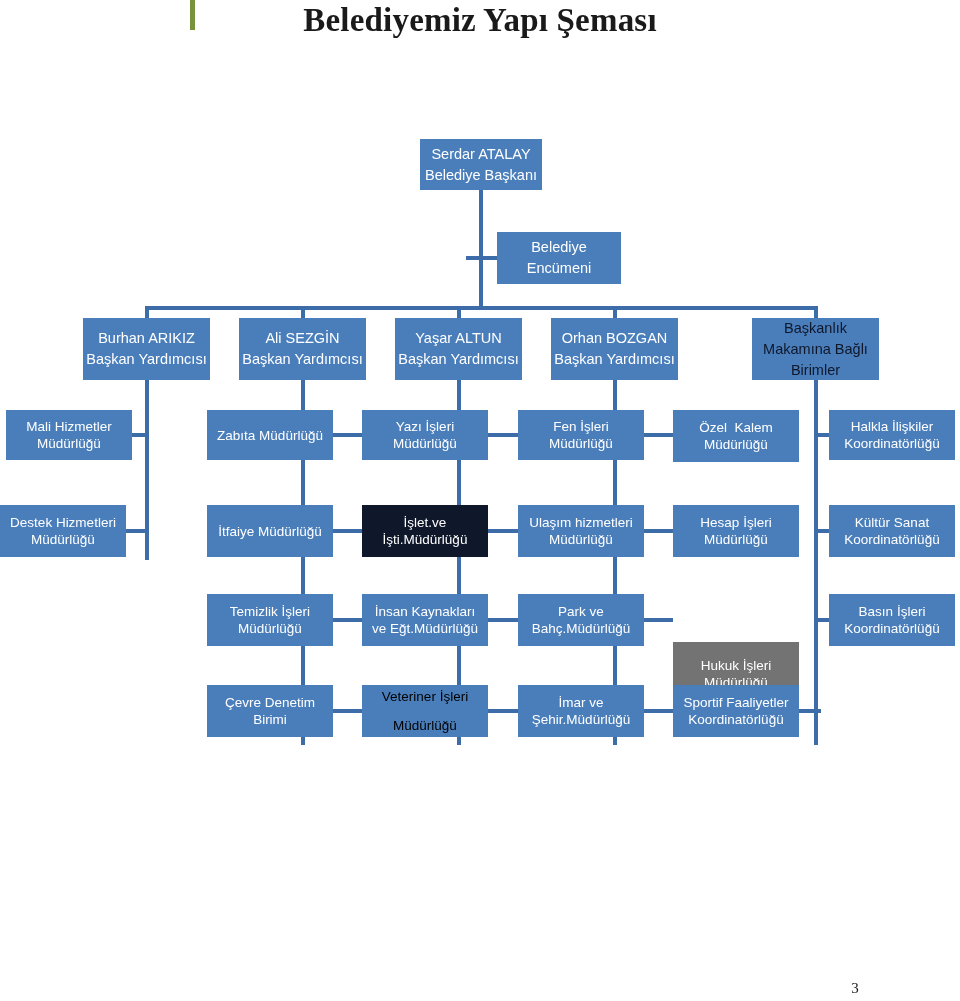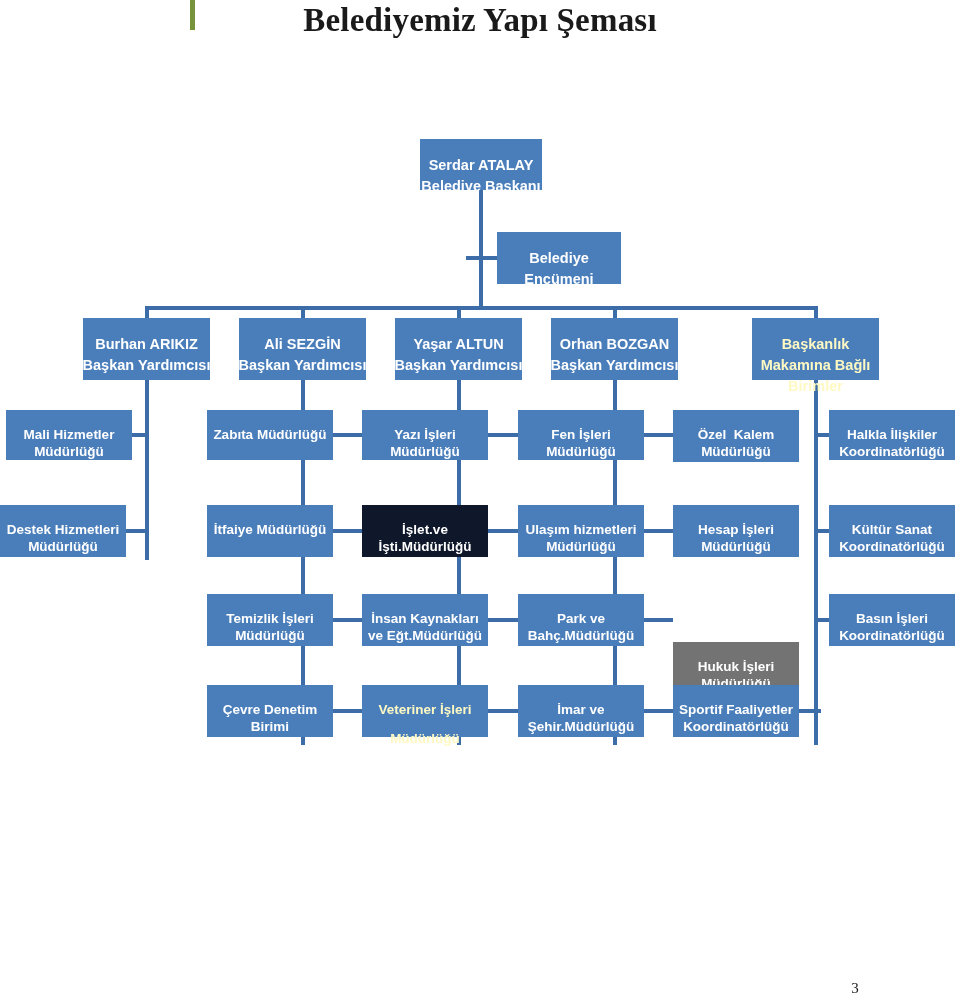--- a/index.html
+++ b/index.html
@@ -47,26 +47,26 @@
   }
 
   .node {
     position: absolute;
     box-sizing: border-box;
     background: #4A7EBB;
     color: #ffffff;
     display: flex;
     flex-direction: column;
     align-items: center;
+    justify-content: center;
     text-align: center;
     font-size: 13.5px;
     line-height: 17px;
     z-index: 3;
     padding: 16px 2px;
-    font-weight: bold;
   }
   .node .l { display: block; white-space: pre; }
 
   .node.big {
     font-size: 14.5px;
     line-height: 21px;
   }
 
   .conn {
     position: absolute;
@@ -146,21 +146,21 @@
       <span class="l">Başkan Yardımcısı</span>
     </div>
     <div class="node big" style="left: 395px; top: 318px; width: 127px; height: 62px; background: rgb(74, 126, 187); color: rgb(255, 255, 255);">
       <span class="l">Yaşar ALTUN</span>
       <span class="l">Başkan Yardımcısı</span>
     </div>
     <div class="node big" style="left: 551px; top: 318px; width: 127px; height: 62px; background: rgb(74, 126, 187); color: rgb(255, 255, 255);">
       <span class="l">Orhan BOZGAN</span>
       <span class="l">Başkan Yardımcısı</span>
     </div>
-    <div class="node big" style="left: 752px; top: 318px; width: 127px; height: 62px; background: rgb(74, 126, 187); color: #fef9c3;">
+    <div class="node big" style="left: 752px; top: 318px; width: 127px; height: 62px; background: rgb(74, 126, 187); color: #0f172a;">
       <span class="l">Başkanlık</span>
       <span class="l">Makamına Bağlı</span>
       <span class="l">Birimler</span>
     </div>
     <div class="node" style="left: 6px; top: 410px; width: 126px; height: 50px; background: rgb(74, 126, 187); color: rgb(255, 255, 255);">
       <span class="l">Mali Hizmetler</span>
       <span class="l">Müdürlüğü</span>
     </div>
     <div class="node" style="left: 207px; top: 410px; width: 126px; height: 50px; background: rgb(74, 126, 187); color: rgb(255, 255, 255);">
       <span class="l">Zabıta Müdürlüğü</span>
@@ -221,21 +221,21 @@
       <span class="l">Müdürlüğü</span>
     </div>
     <div class="node" style="left: 829px; top: 594px; width: 126px; height: 52px; background: rgb(74, 126, 187); color: rgb(255, 255, 255);">
       <span class="l">Basın İşleri</span>
       <span class="l">Koordinatörlüğü</span>
     </div>
     <div class="node" style="left: 207px; top: 685px; width: 126px; height: 52px; background: rgb(74, 126, 187); color: rgb(255, 255, 255);">
       <span class="l">Çevre Denetim</span>
       <span class="l">Birimi</span>
     </div>
-    <div class="node" style="left: 362px; top: 685px; width: 126px; height: 52px; background: rgb(74, 126, 187); color: #fef9c3; gap: 12px;">
+    <div class="node" style="left: 362px; top: 685px; width: 126px; height: 52px; background: rgb(74, 126, 187); color: #000000; gap: 12px;">
       <span class="l">Veteriner İşleri</span>
       <span class="l">Müdürlüğü</span>
     </div>
     <div class="node" style="left: 518px; top: 685px; width: 126px; height: 52px; background: rgb(74, 126, 187); color: rgb(255, 255, 255);">
       <span class="l">İmar ve</span>
       <span class="l">Şehir.Müdürlüğü</span>
     </div>
     <div class="node" style="left: 673px; top: 685px; width: 126px; height: 52px; background: rgb(74, 126, 187); color: rgb(255, 255, 255);">
       <span class="l">Sportif Faaliyetler</span>
       <span class="l">Koordinatörlüğü</span>

